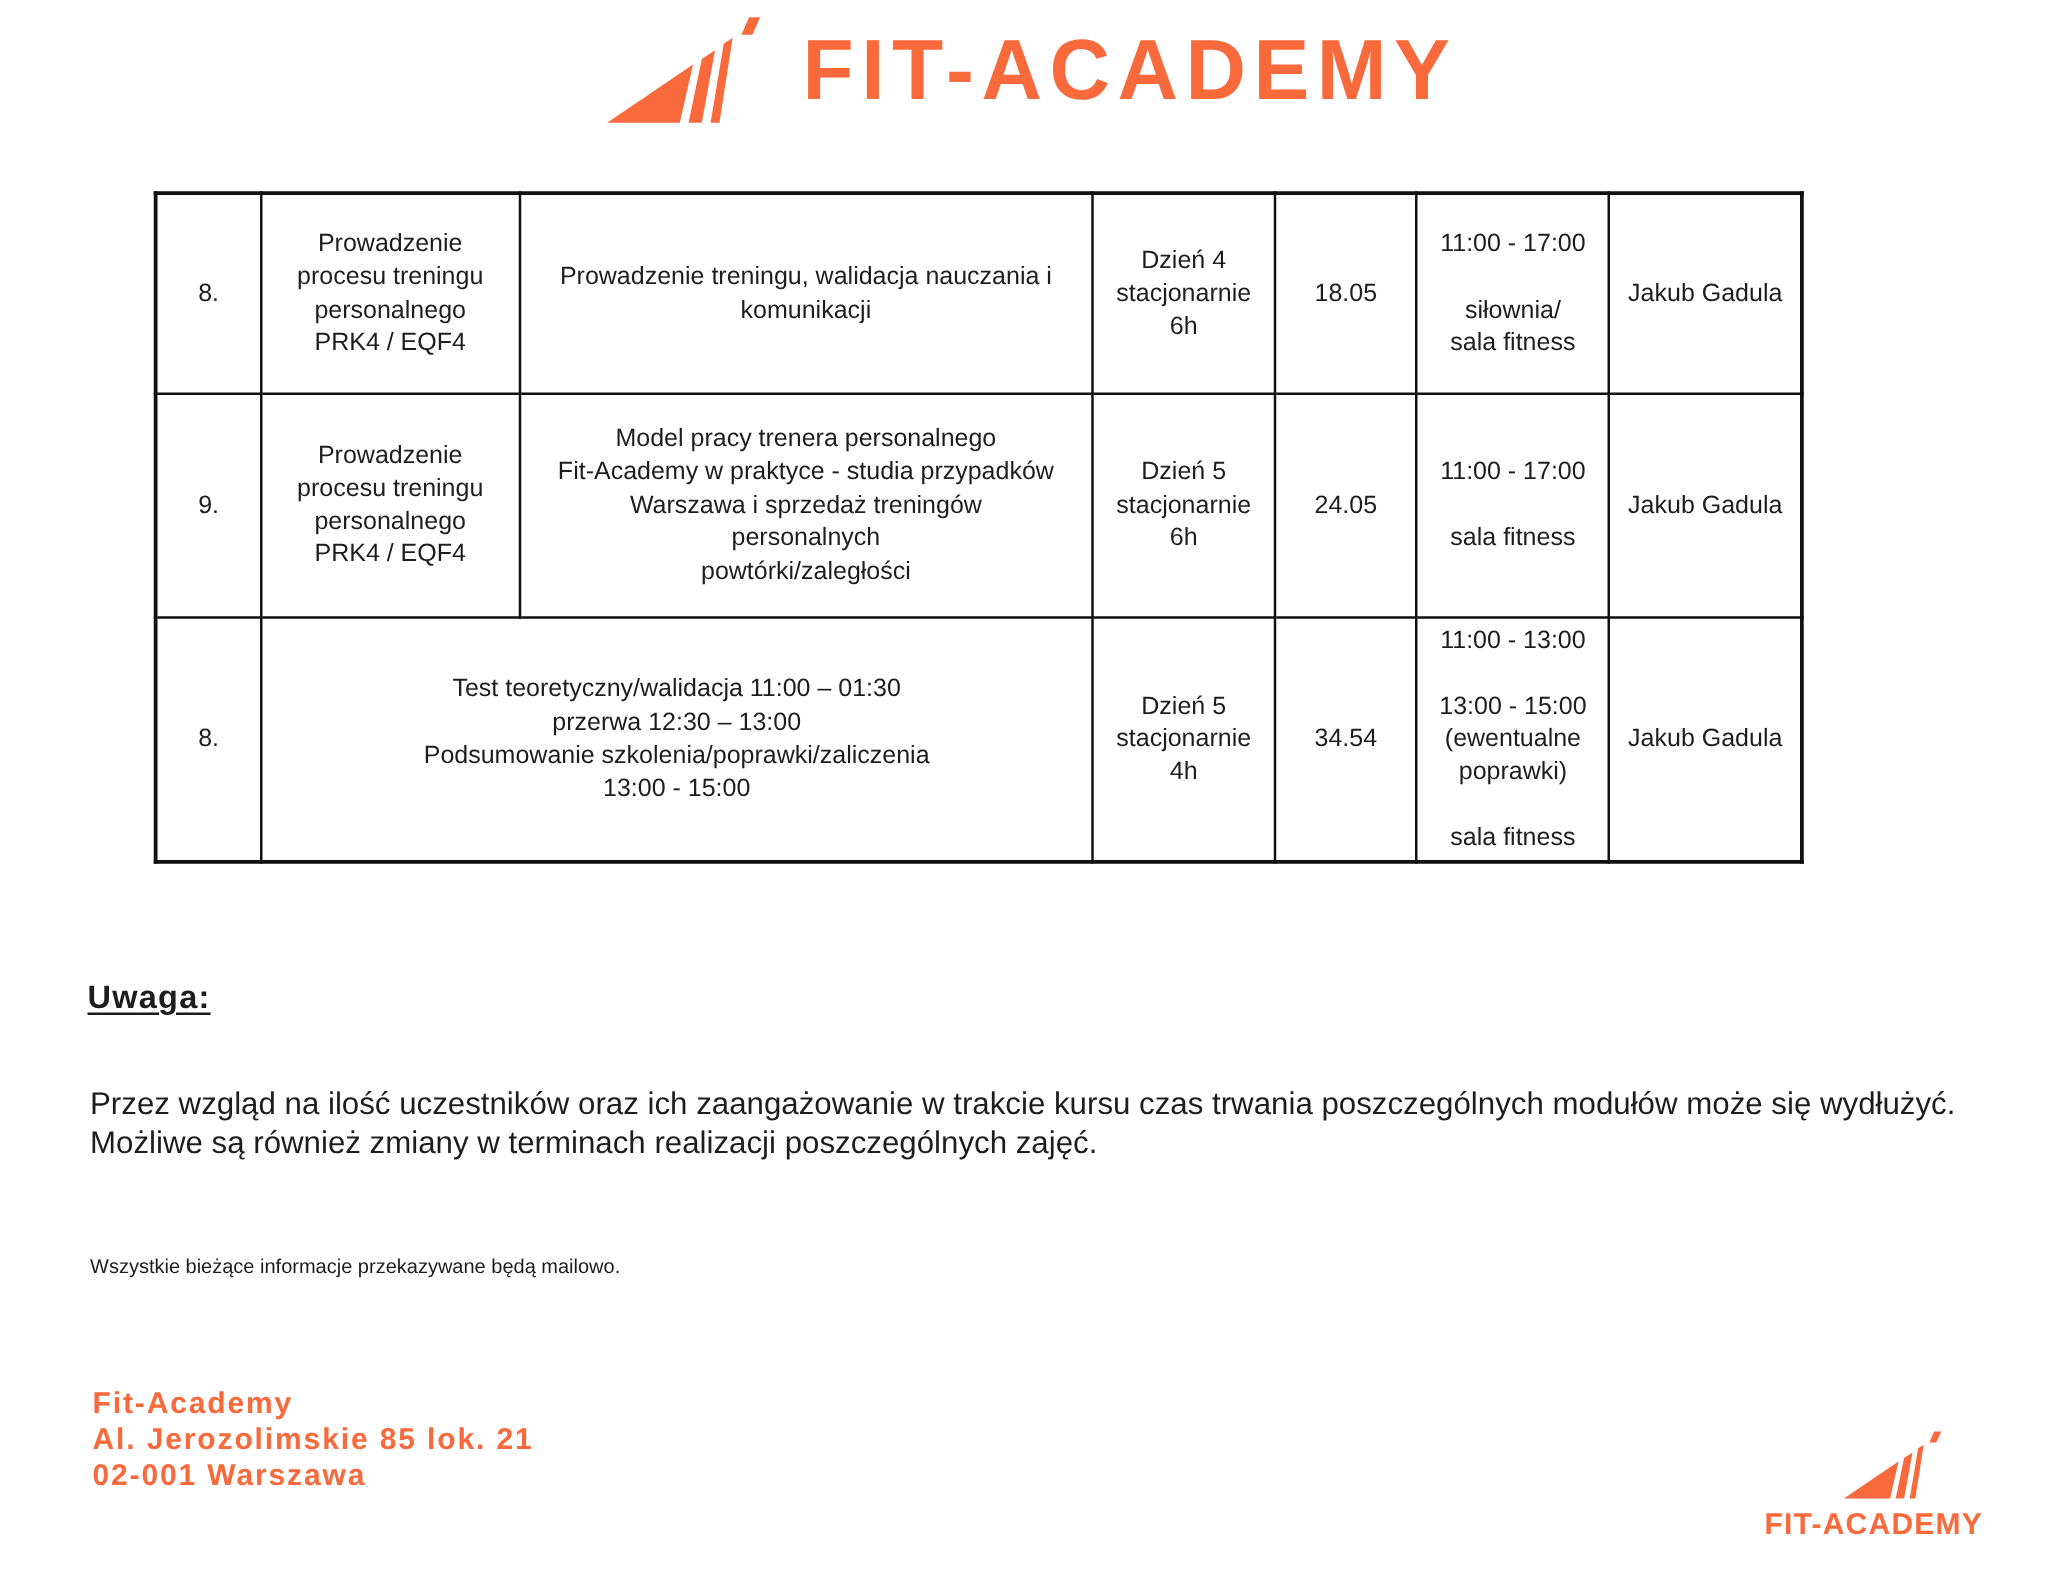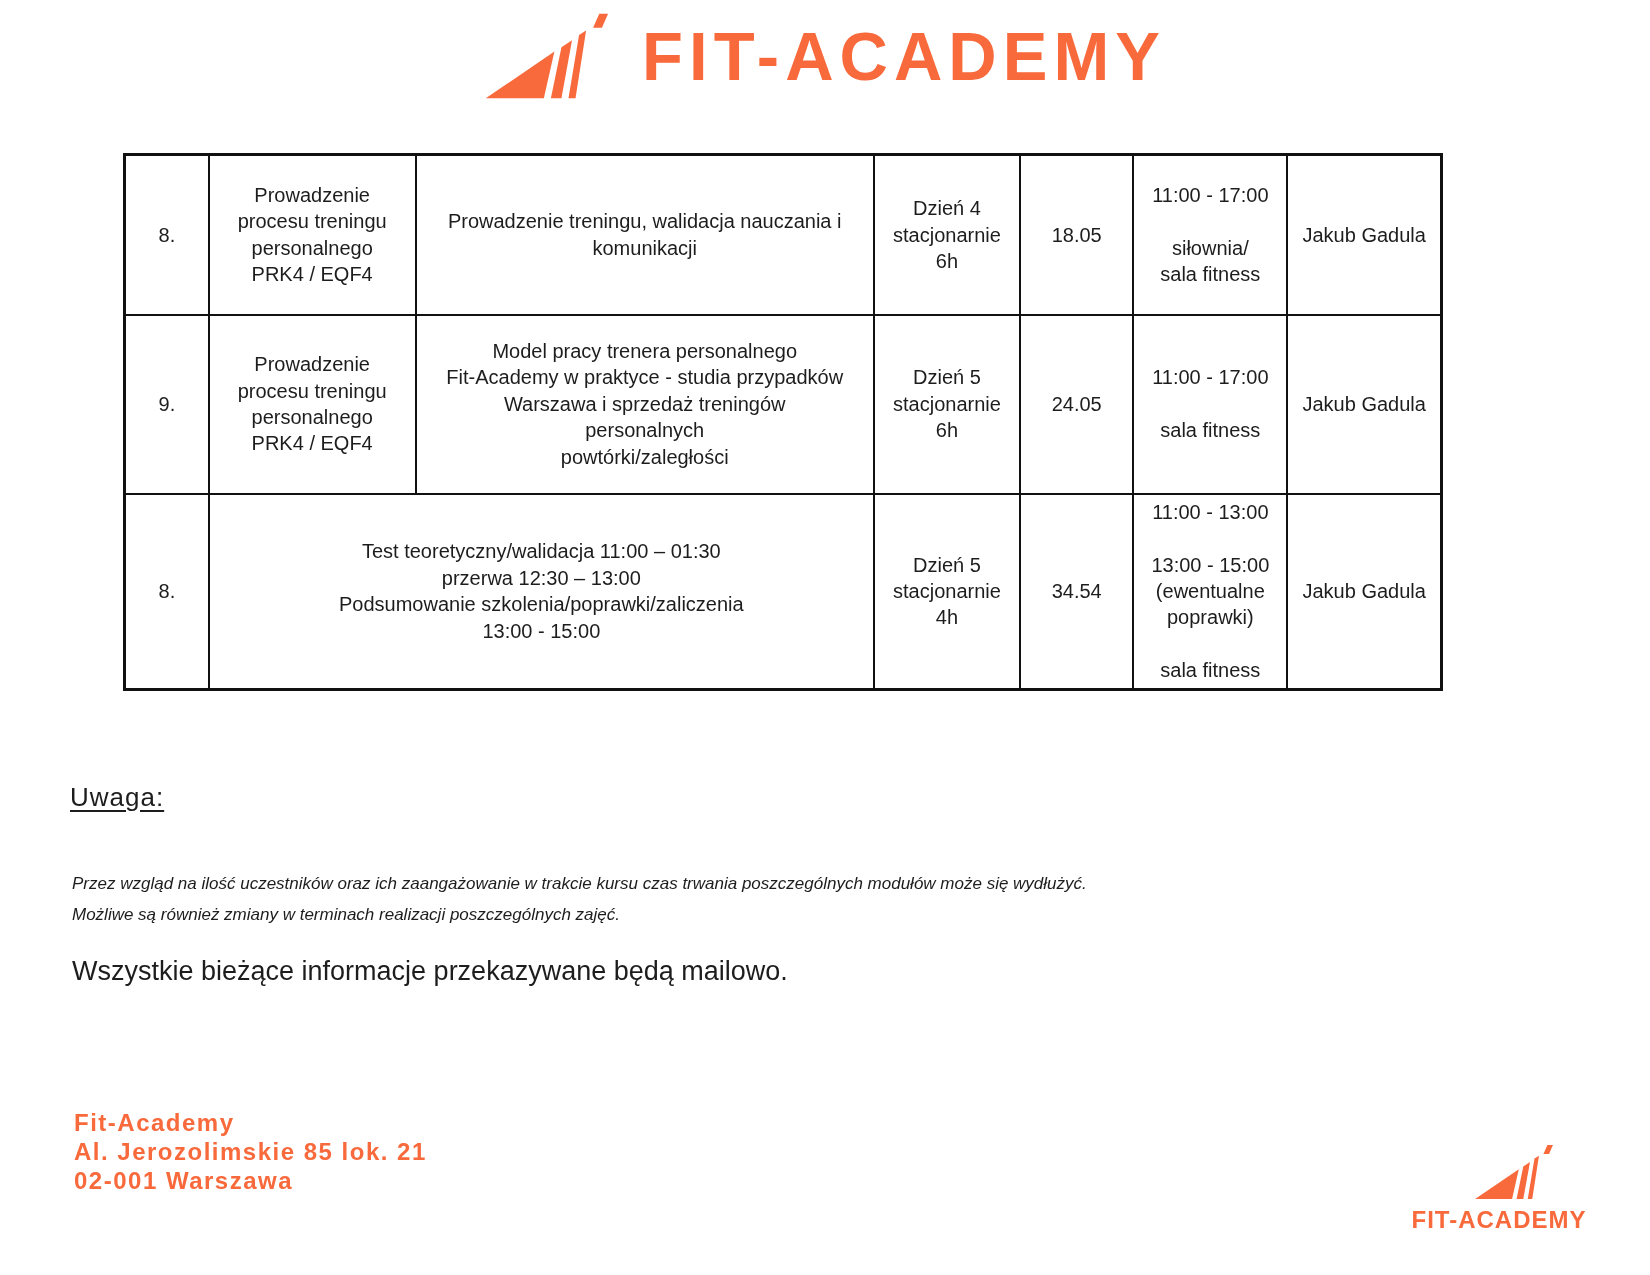--- a/index.html
+++ b/index.html
@@ -45,34 +45,33 @@
     padding: 2px 6px;
     color: #1d1d1d;
   }
   tr.row-8  { height: 160px; }
   tr.row-9  { height: 179px; }
   tr.row-10 { height: 196px; }
 
   
   .notes-heading {
     position: absolute; left: 70px; top: 782px;
-    font-size: 26px; font-weight: normal;
+    font-size: 26px; font-weight: bold;
     letter-spacing: 1px;
     text-decoration: underline;
     text-underline-offset: 4px;
   }
   .notes-p1 {
     position: absolute; left: 72px; top: 868px; width: 1500px;
-    font-size: 17px; line-height: 31px;
+    font-size: 25px; line-height: 31px;
     white-space: pre-line;
-    font-style: italic;
   }
   .notes-p2 {
-    position: absolute; left: 72px; top: 956px; width: 1500px;
-    font-size: 27px; line-height: 31px;
+    position: absolute; left: 72px; top: 998px; width: 1500px;
+    font-size: 16px; line-height: 31px;
   }
 
   
   .footer-address {
     position: absolute; left: 74px; top: 1108px;
     color: #F8693B;
     font-size: 24px; font-weight: bold;
     letter-spacing: 1.5px;
     line-height: 29px;
     white-space: pre-line;

